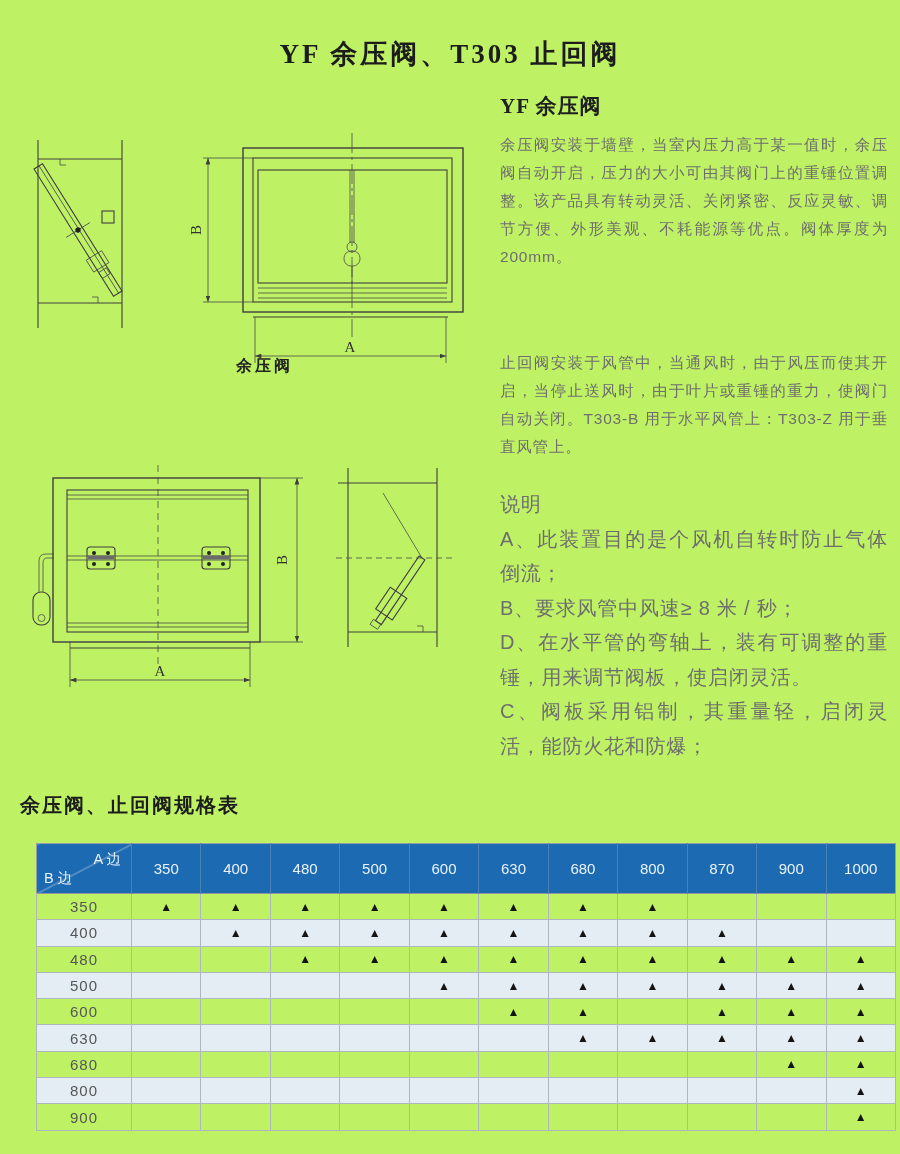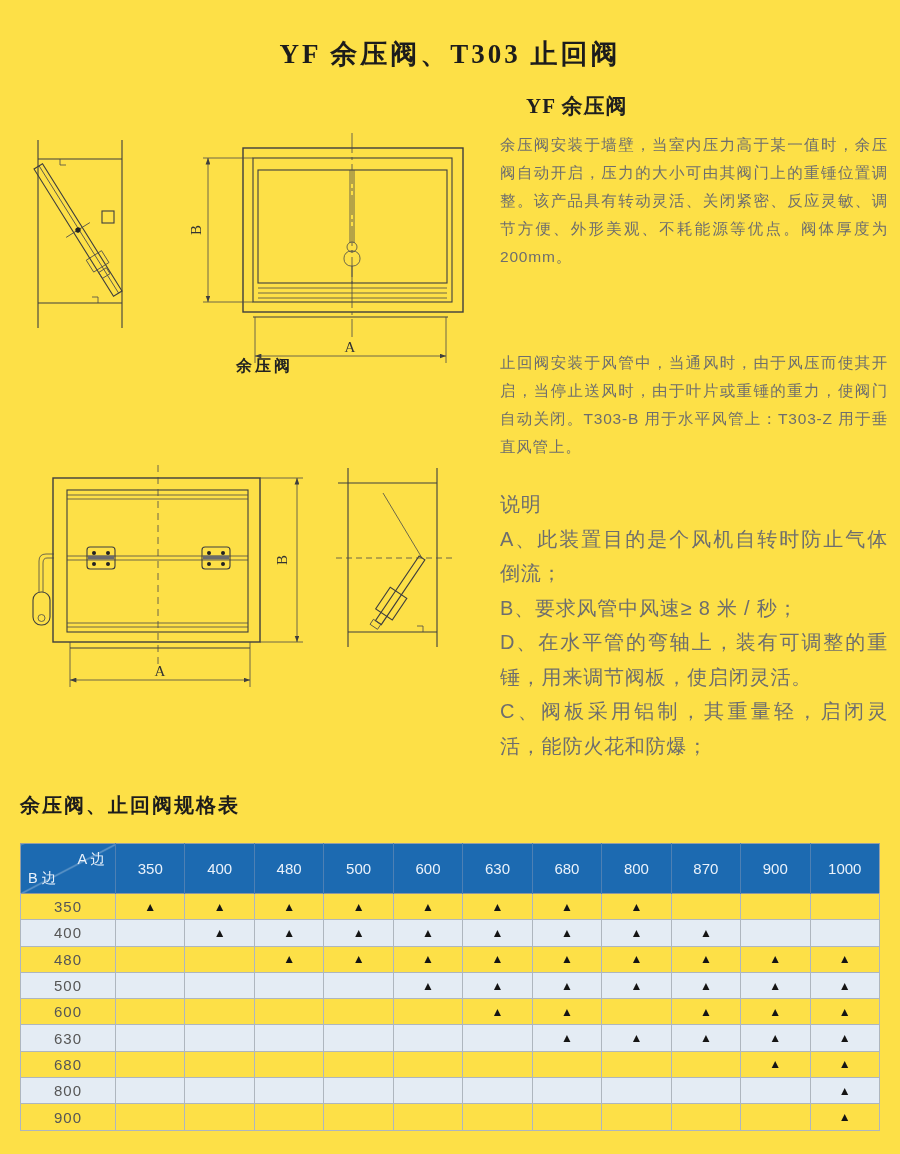--- a/index.html
+++ b/index.html
@@ -1,31 +1,31 @@
 <!DOCTYPE html>
 <html><head>
 <meta charset="utf-8">
 <style>
   * { margin:0; padding:0; box-sizing:border-box; }
   html,body { background:#ffffff; }
   body { font-family:"Liberation Sans","DejaVu Sans",sans-serif; }
   #page {
-    position:relative; width:900px; height:1154px; background:#fde047;
+    position:relative; width:900px; height:1154px; background:#bef264;
     overflow:hidden;
   }
   
   .doc-title {
     position:absolute; top:36px; left:0; width:900px; text-align:center;
     font-family:"Liberation Serif","DejaVu Serif",serif;
     font-size:27px; font-weight:bold; letter-spacing:3px; color:#1c1c1c;
   }
   .col-right { position:absolute; left:500px; width:388px; }
   .sec-head {
     font-family:"Liberation Serif","DejaVu Serif",serif;
-    font-size:21px; font-weight:bold; color:#1f1f1f; letter-spacing:1px;margin-left:26px;
+    font-size:21px; font-weight:bold; color:#1f1f1f; letter-spacing:1px;
   }
   .body-text {
     font-size:15.5px; color:#6e6e6e; line-height:28px;
     text-align:justify; letter-spacing:0.8px;
   }
   .notes { font-size:20px; color:#6e6e6e; line-height:34.5px; letter-spacing:0.8px; }
   .notes .note-item { text-align:justify; }
   .fig-caption {
     position:absolute; left:236px; top:356px;
     font-family:"Liberation Serif","DejaVu Serif",serif;
@@ -37,21 +37,21 @@
   .ln2 { stroke:#3e3e3e; stroke-width:1.4; fill:none; }
   .thin{ stroke:#4a4a4a; stroke-width:0.8; fill:none; }
   .dimt{ font-family:"Liberation Serif","DejaVu Serif",serif; font-size:15px; fill:#333; }
   
   .table-title {
     position:absolute; top:792px; left:20px; width:860px; text-align:left;
     font-family:"Liberation Serif","DejaVu Serif",serif;
     font-size:20px; font-weight:bold; color:#1c1c1c; letter-spacing:2px;
   }
   table.spec {
-    position:absolute; left:20px; top:843px; width:860px;
+    position:absolute; left:36px; top:843px; width:860px;
     border-collapse:collapse; table-layout:fixed;
     border:1px solid #959ea6;
   }
   table.spec col.lbl { width:95px; }
   table.spec thead th {
     background:#1c6ab1; color:#eaf2fb; font-weight:normal; font-size:15px;
     height:50px; border-left:1px solid #4d80b4; vertical-align:middle;
   }
   table.spec thead th:first-child { border-left:none; }
   table.spec th.corner {

